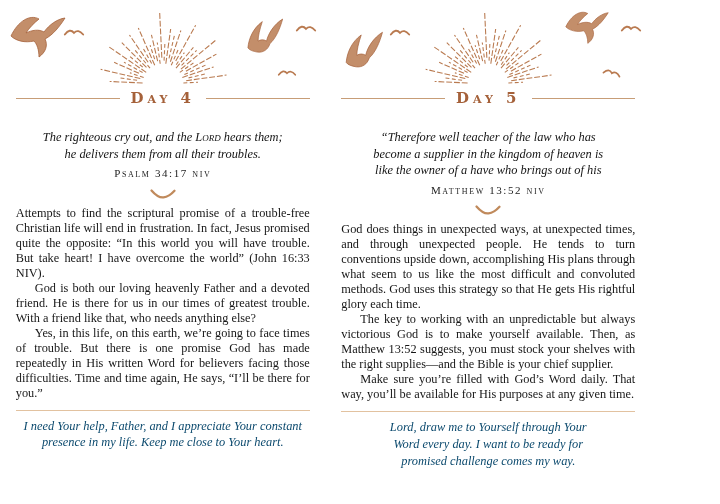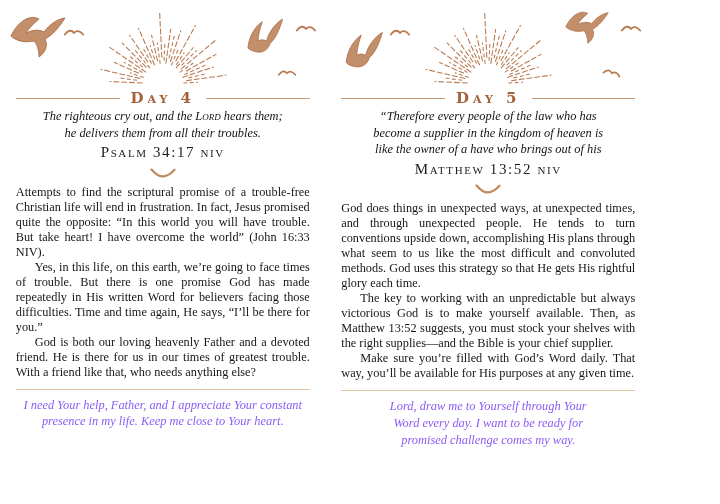--- a/index.html
+++ b/index.html
@@ -26,39 +26,39 @@
   
   .day-heading{display:flex;align-items:center;gap:11px;margin-top:3px;}
   .hrule{flex:1;height:1px;background:#c79d77;}
   .day-label{
     font-family:"DejaVu Serif","Liberation Serif",serif;
     font-variant:small-caps;font-weight:700;font-size:15px;
     letter-spacing:4px;color:#a5613a;white-space:nowrap;
   }
 
   
-  .scripture{margin-top:1px;text-align:center;font-style:italic;
+  .scripture{margin-top:22px;text-align:center;font-style:italic;
     font-size:12.4px;line-height:16.6px;color:#141414;}
   .sc{font-variant:small-caps;}
   .s-ref{margin-top:3px;font-style:normal;font-variant:small-caps;
-    letter-spacing:1.6px;font-size:15px;color:#1c1c1c;text-align:center;}
+    letter-spacing:1.6px;font-size:11px;color:#1c1c1c;text-align:center;}
 
   
   .chev{display:block;margin:7px auto 2px auto;width:26px;height:11px;overflow:visible;}
 
   
   .body{margin-top:6px;font-size:12.3px;line-height:15px;
     text-align:justify;color:#161616;}
   .body p{margin:0;}
   .body p + p{text-indent:19px;}
 
   
   .prayer-rule{margin-top:9px;height:1px;background:#e2c2a0;}
   .prayer{margin-top:7px;text-align:center;font-style:italic;
-    font-size:12.4px;line-height:16.6px;color:#8b5cf6;}
+    font-size:12.4px;line-height:16.6px;color:#0c4a6e;}
 </style>
 </head>
 <body>
 
 <div class="spread">
 
   <section class="page page1">
     <div class="header-art">
       <svg class="g1" viewBox="0 0 60 56">
         <path d="M3 24 C10 9 22 2 31 7 C26 11 21 16 18 21 C24 18 31 17 36 20 C41 13 49 7 57 6 C52 14 45 23 37 27 C40 33 38 40 31 45 C31 38 29 32 26 29 C17 31 8 29 3 24 Z" fill="#b97a50" fill-opacity="0.85" stroke="#a5613a" stroke-width="0.8"></path>
@@ -125,22 +125,22 @@
         <div class="s-line">he delivers them from all their troubles.</div>
         <div class="s-ref">Psalm 34:17 niv</div>
       </div>
 
       <svg class="chev" viewBox="0 0 26 11">
         <path d="M1.5 1.5 Q8 9 13.5 8.4 Q19 7.8 24.5 1.8" fill="none" stroke="#c08a5c" stroke-width="2.3" stroke-linecap="round"></path>
       </svg>
 
       <div class="body">
         <p>Attempts to find the scriptural promise of a trouble-free Christian life will end in frustration. In fact, Jesus promised quite the opposite: “In this world you will have trouble. But take heart! I have overcome the world” (John 16:33 NIV).</p>
+        <p>God is both our loving heavenly Father and a devoted friend. He is there for us in our times of greatest trouble. With a friend like that, who needs anything else?</p>
         <p>Yes, in this life, on this earth, we’re going to face times of trouble. But there is one promise God has made repeatedly in His written Word for believers facing those difficulties. Time and time again, He says, “I’ll be there for you.”</p>
-        <p>God is both our loving heavenly Father and a devoted friend. He is there for us in our times of greatest trouble. With a friend like that, who needs anything else?</p>
       </div>
 
       <div class="prayer-rule"></div>
       <div class="prayer">
         <div>I need Your help, Father, and I appreciate Your constant</div>
         <div>presence in my life. Keep me close to Your heart.</div>
       </div>
     </div>
   </section>
 
@@ -200,21 +200,21 @@
     </div>
 
     <div class="inner">
       <div class="day-heading">
         <span class="hrule"></span>
         <span class="day-label">Day 5</span>
         <span class="hrule"></span>
       </div>
 
       <div class="scripture">
-        <div class="s-line">“Therefore every people of the law who has</div>
+        <div class="s-line">“Therefore well teacher of the law who has</div>
         <div class="s-line">become a supplier in the kingdom of heaven is</div>
         <div class="s-line">like the owner of a have who brings out of his</div>
         <div class="s-ref">Matthew 13:52 niv</div>
       </div>
 
       <svg class="chev" viewBox="0 0 26 11">
         <path d="M1.5 1.5 Q8 9 13.5 8.4 Q19 7.8 24.5 1.8" fill="none" stroke="#c08a5c" stroke-width="2.3" stroke-linecap="round"></path>
       </svg>
 
       <div class="body">

